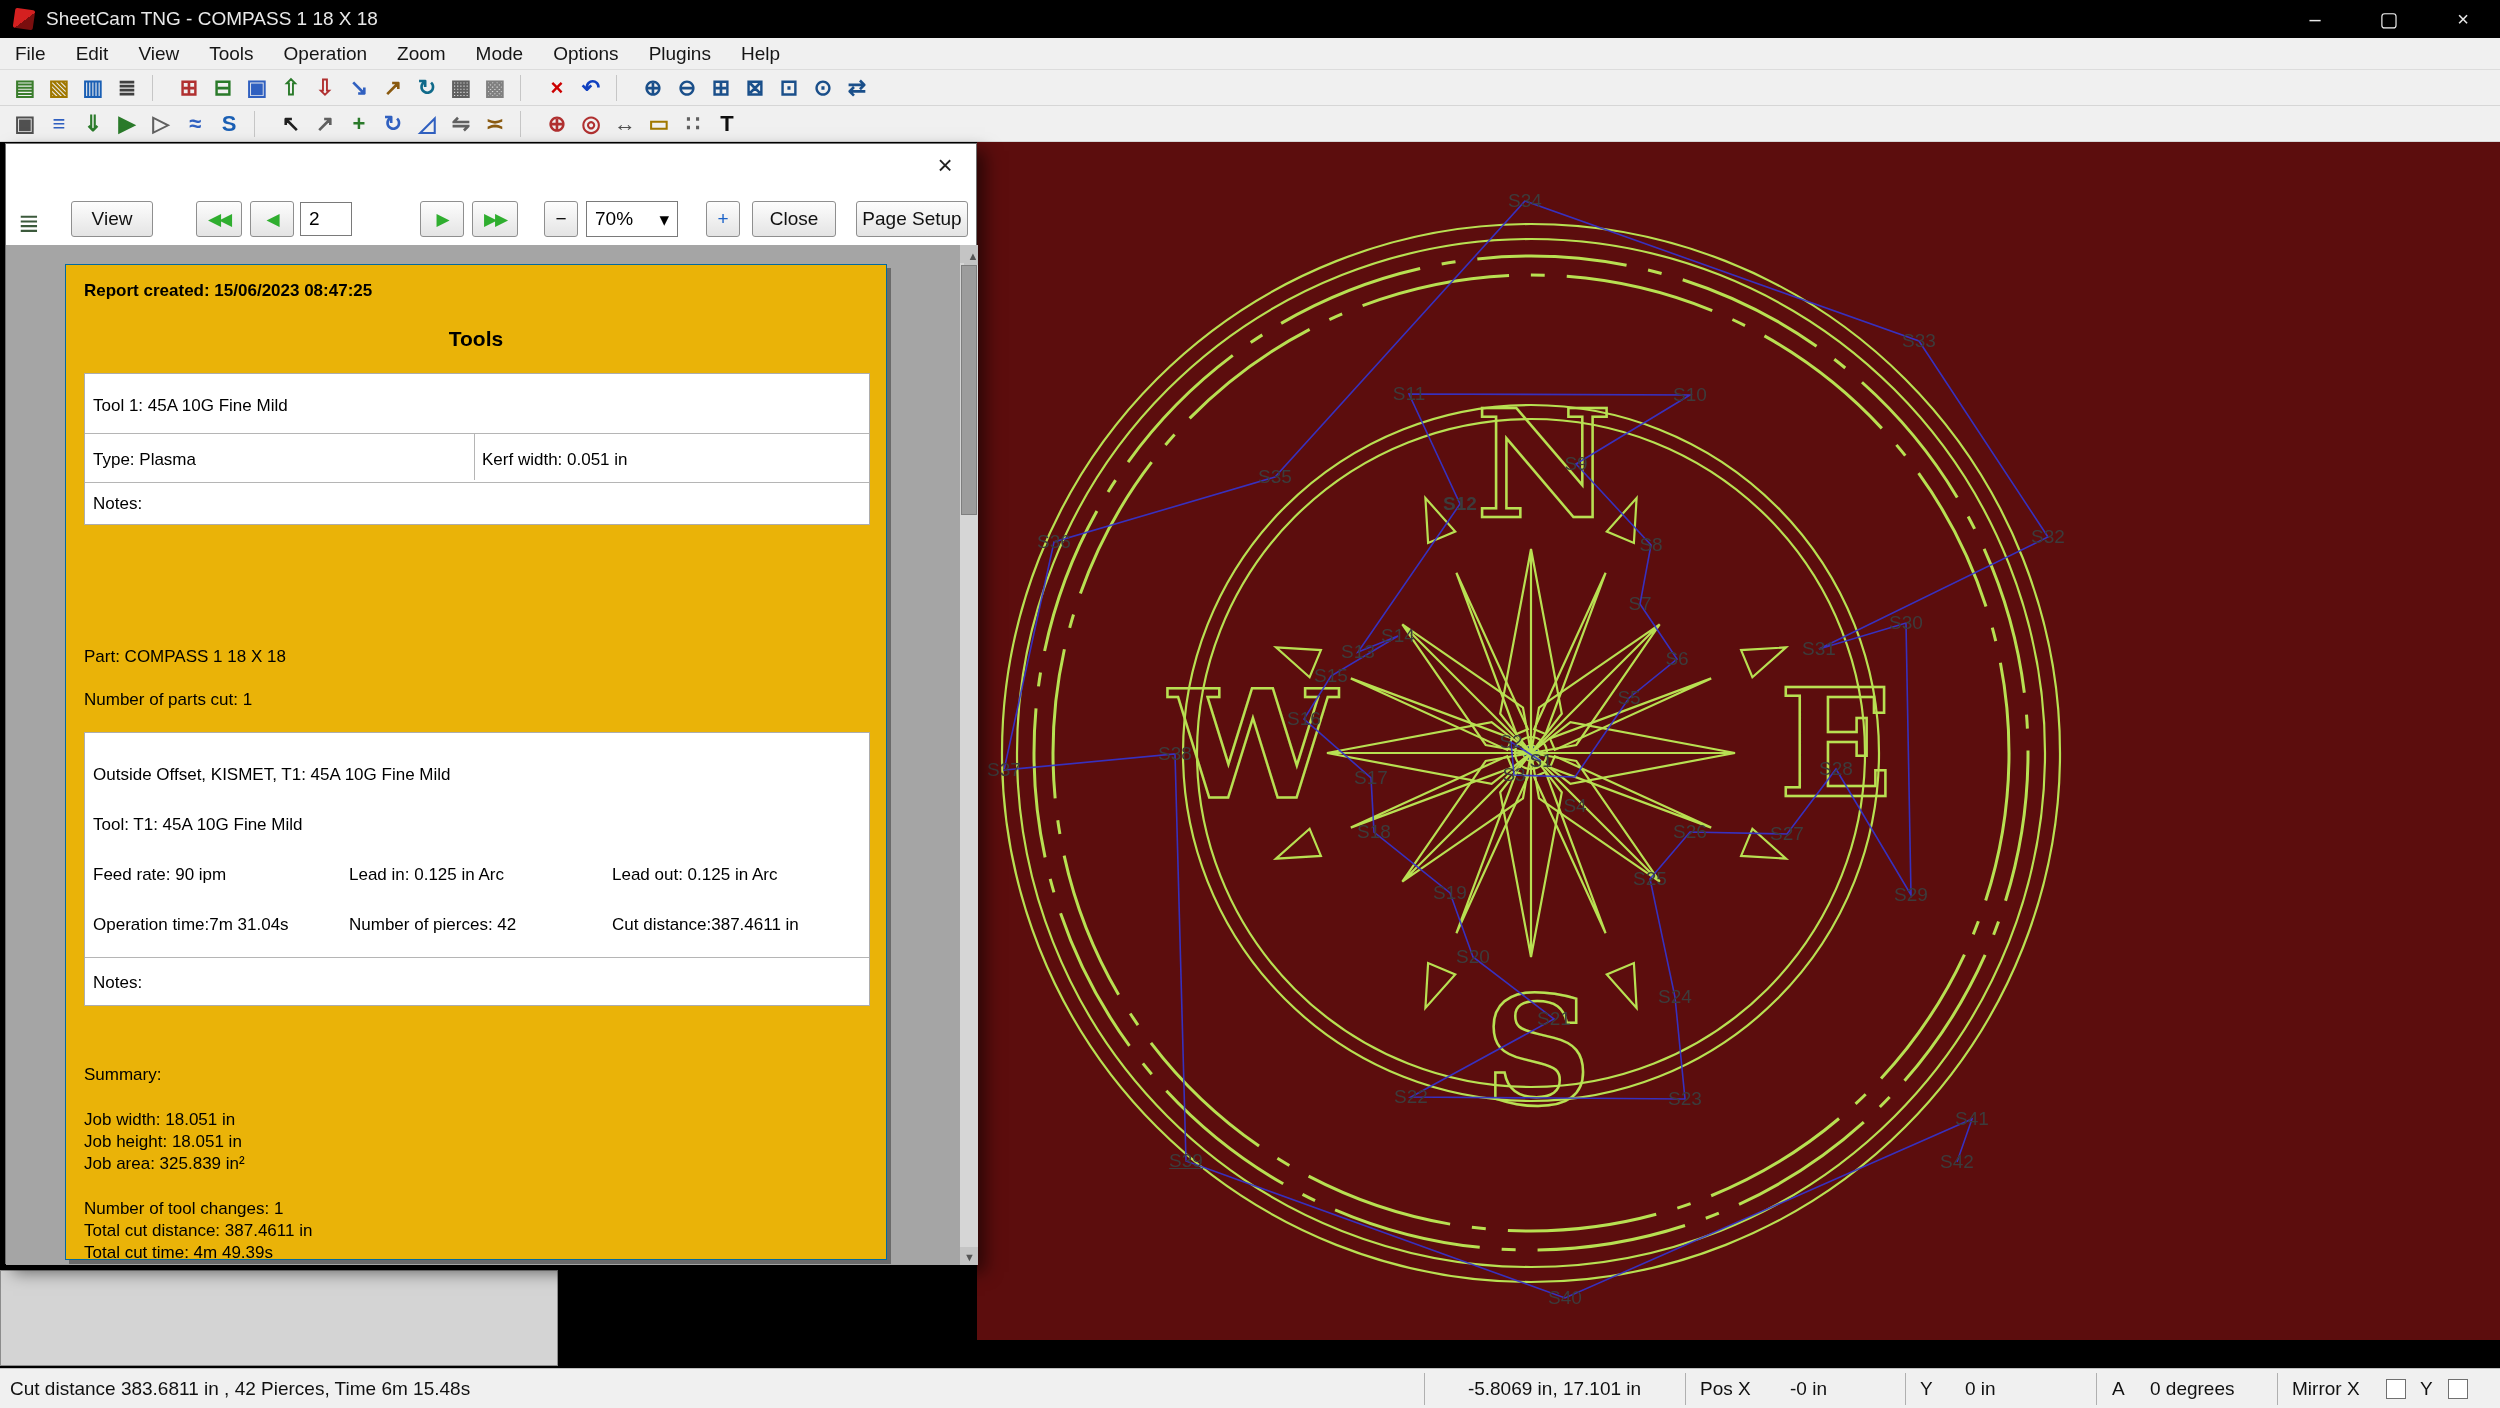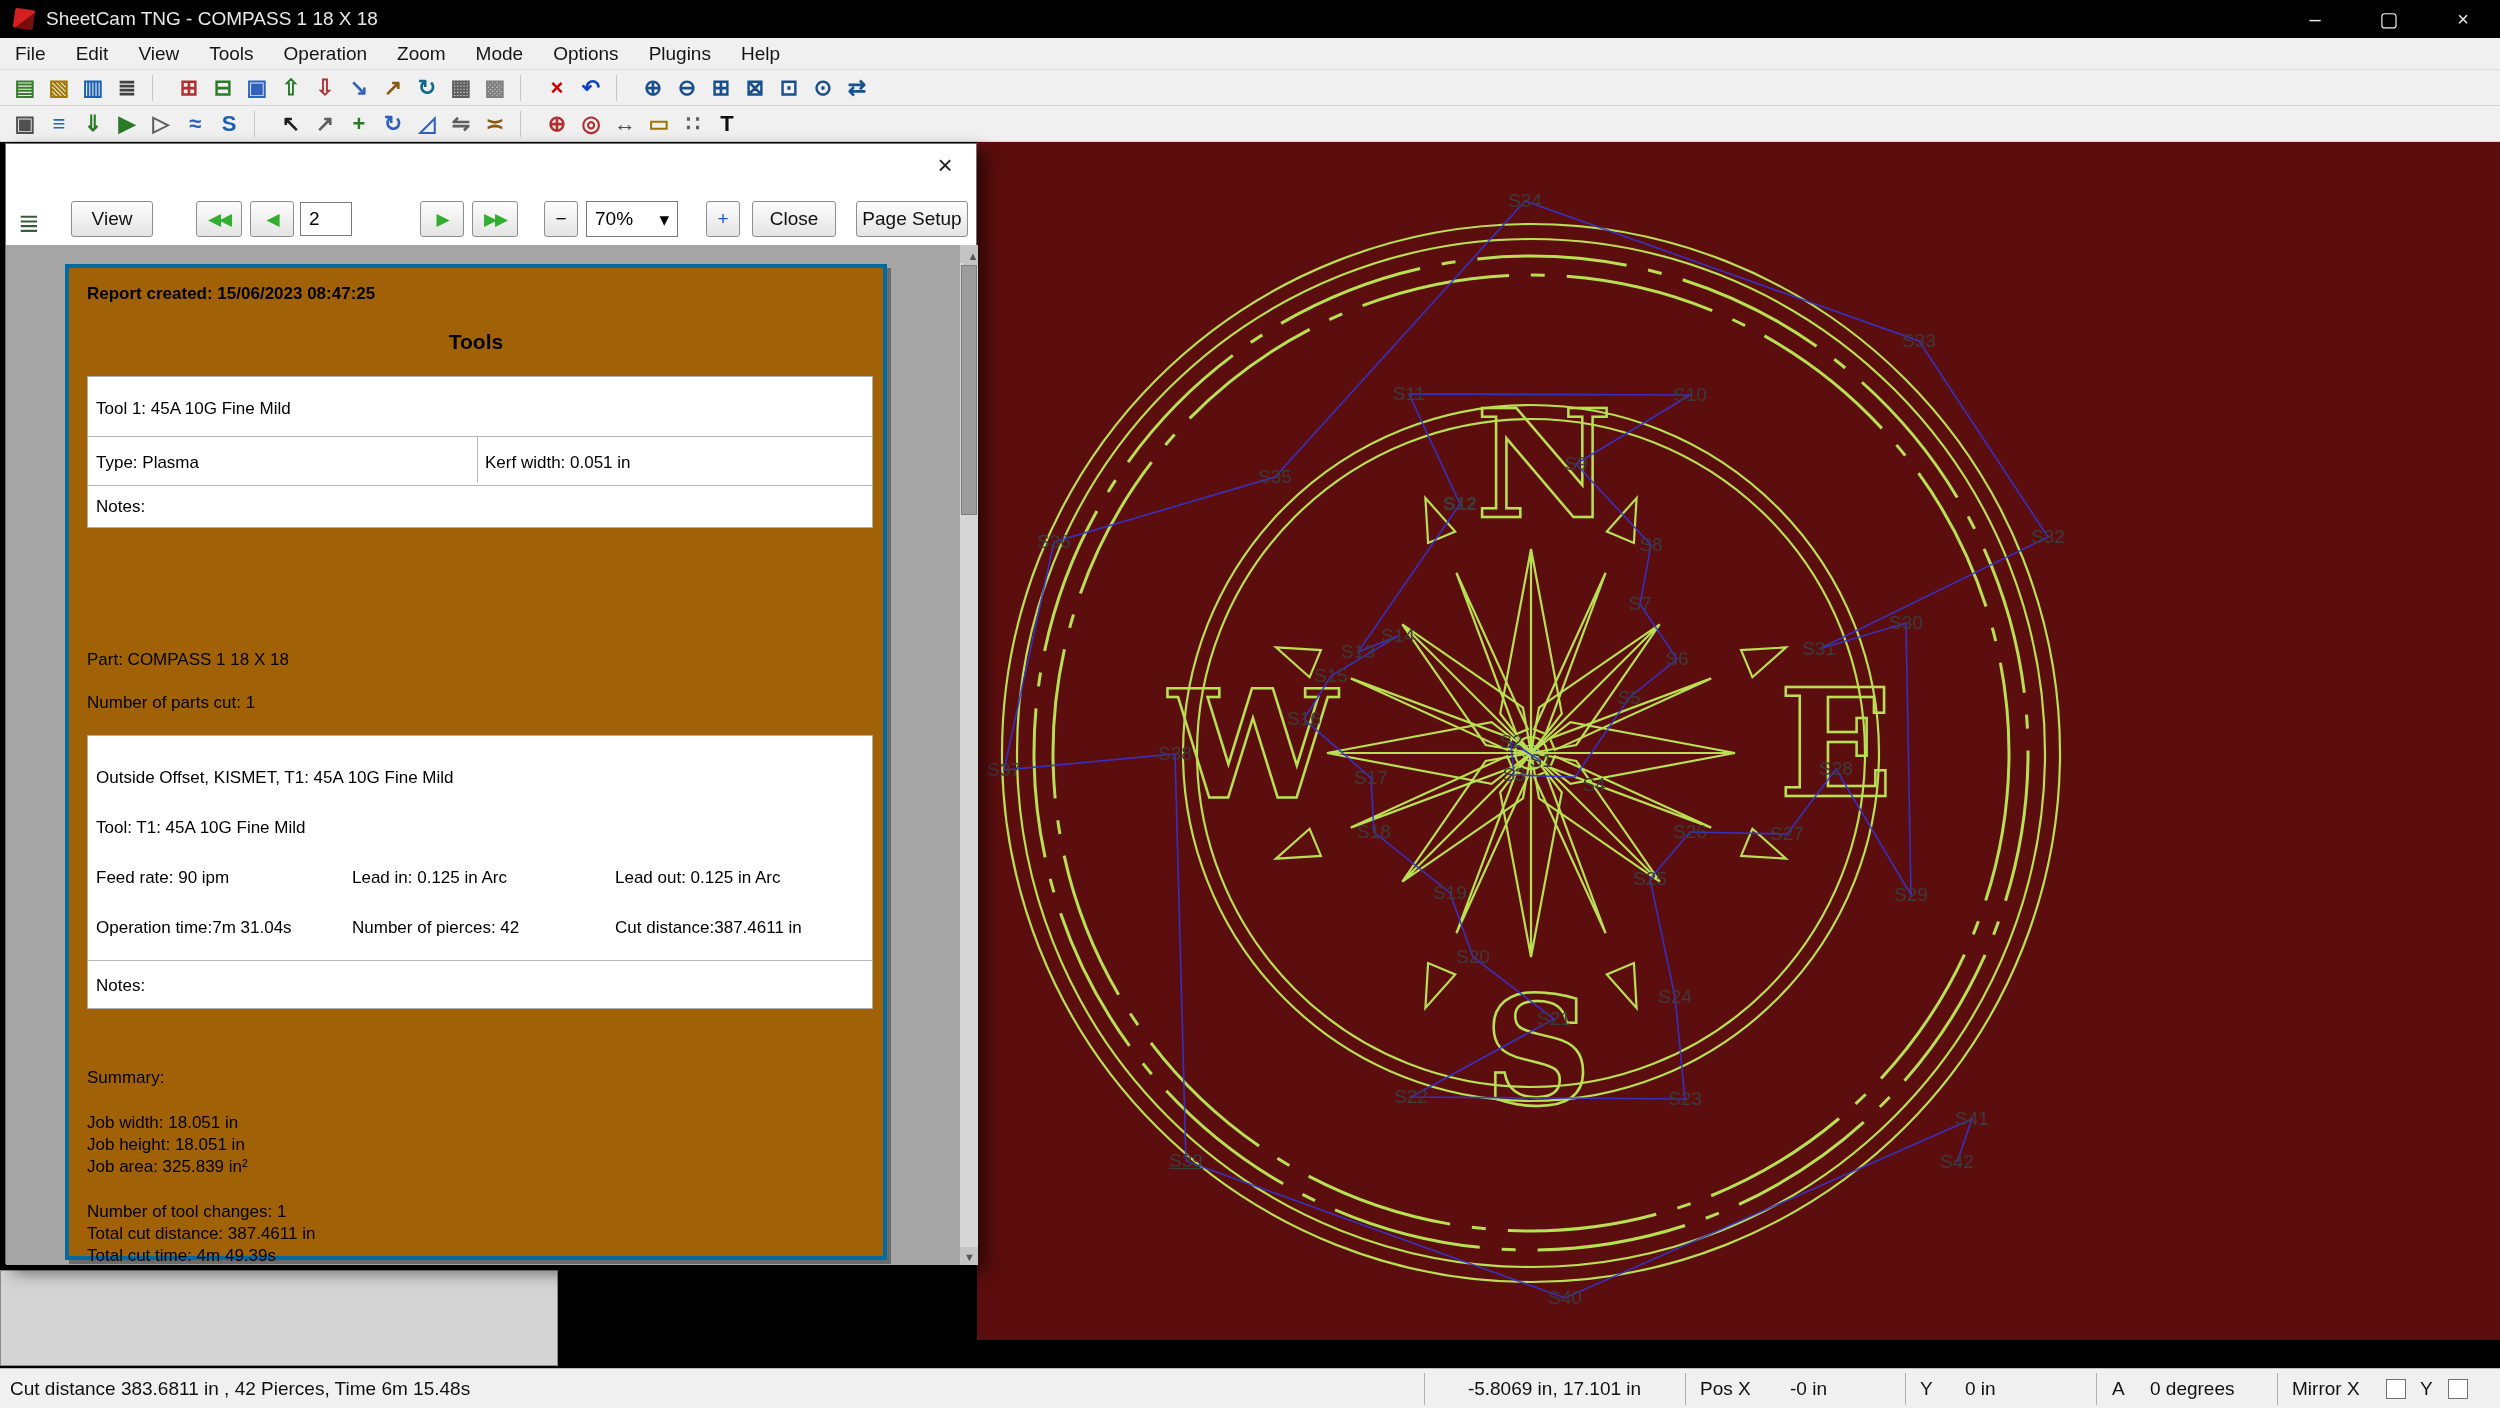--- a/index.html
+++ b/index.html
@@ -63,22 +63,22 @@
              display:flex; align-items:center; justify-content:space-between; padding:0 8px; font-size:19px; }
   .pv-print-icon { position:absolute; left:4px; top:20px; width:38px; height:38px; display:flex;
                    align-items:center; justify-content:center; font-size:26px; color:#3c5a3c; }
   .pv-client { position:absolute; left:0; top:101px; width:972px; height:1020px; background:#a5a5a5; overflow:hidden; }
   .pv-scroll { position:absolute; right:0; top:0; width:18px; height:100%; background:#d6d6d6; }
   .pv-scroll .sarrow { position:absolute; left:0; width:18px; height:18px; display:flex; align-items:center;
                        justify-content:center; font-size:11px; color:#555; background:#c4c4c4; }
   .pv-thumb { position:absolute; left:1px; top:20px; width:16px; height:250px; background:#9c9c9c; border:1px solid #7e7e7e; }
 
   
-  .paper { position:absolute; left:59px; top:19px; width:822px; height:996px; background:#a16207;
-           border:4px solid #0369a1; box-shadow:4px 4px 0 rgba(0,0,0,.35); font-size:17px; color:#000; }
+  .paper { position:absolute; left:59px; top:19px; width:822px; height:996px; background:#eab308;
+           border:1px solid #0369a1; box-shadow:4px 4px 0 rgba(0,0,0,.35); font-size:17px; color:#000; }
   .rline { position:absolute; white-space:nowrap; }
   .bold { font-weight:bold; }
   .centered { left:0; width:100%; text-align:center; }
   .h2 { font-size:21px; font-weight:bold; }
   .tbl { position:absolute; border:1px solid #adadad; background:#fff; }
   .tbl .rline { left:8px; }
   .hline { position:absolute; left:0; right:0; border-top:1px solid #b5b5b5; }
   .vline { position:absolute; top:0; bottom:0; border-left:1px solid #b5b5b5; }
 
   
@@ -212,21 +212,21 @@
             <text x="859" y="601" class="rose-letter" text-anchor="middle" dominant-baseline="central">E</text>
             <text x="561" y="909" class="rose-letter" text-anchor="middle" dominant-baseline="central">S</text>
             <text x="276" y="603" class="rose-letter" text-anchor="middle" dominant-baseline="central">W</text>
           </g>
         <polyline class="rapid" points="564,619 534,600 537,633 598,635 652,556 700,517 663,462 674,403 599,322 713,253 432,252 483,362 381,510 421,494 354,534 327,577 394,636 397,690 473,751 496,815 577,877 434,955 708,957 698,855 673,737 713,690 810,692 859,627 934,753 929,481 842,507 1071,395 942,199 548,59 298,335 77,400 27,628 198,612 209,1019 588,1156 995,977 980,1020"></polyline>
       </svg>
       <div class="label-layer">
           <span class="pierce-label" style="left: 564px; top: 619px;">S1</span>
           <span class="pierce-label" style="left: 534px; top: 600px;">S2</span>
           <span class="pierce-label" style="left: 537px; top: 633px;">S3</span>
-          <span class="pierce-label" style="left: 598px; top: 643px; margin-left: 19px;">S4</span>
+          <span class="pierce-label" style="left: 598px; top: 664px;">S4</span>
           <span class="pierce-label" style="left: 652px; top: 556px;">S5</span>
           <span class="pierce-label" style="left: 700px; top: 517px;">S6</span>
           <span class="pierce-label" style="left: 663px; top: 462px;">S7</span>
           <span class="pierce-label" style="left: 674px; top: 403px;">S8</span>
           <span class="pierce-label" style="left: 599px; top: 322px;">S9</span>
           <span class="pierce-label" style="left: 713px; top: 253px;">S10</span>
           <span class="pierce-label" style="left: 432px; top: 252px;">S11</span>
           <span class="pierce-label" style="left: 483px; top: 362px; font-weight: bold;">S12</span>
           <span class="pierce-label" style="left: 381px; top: 510px;">S13</span>
           <span class="pierce-label" style="left: 421px; top: 494px;">S14</span>

